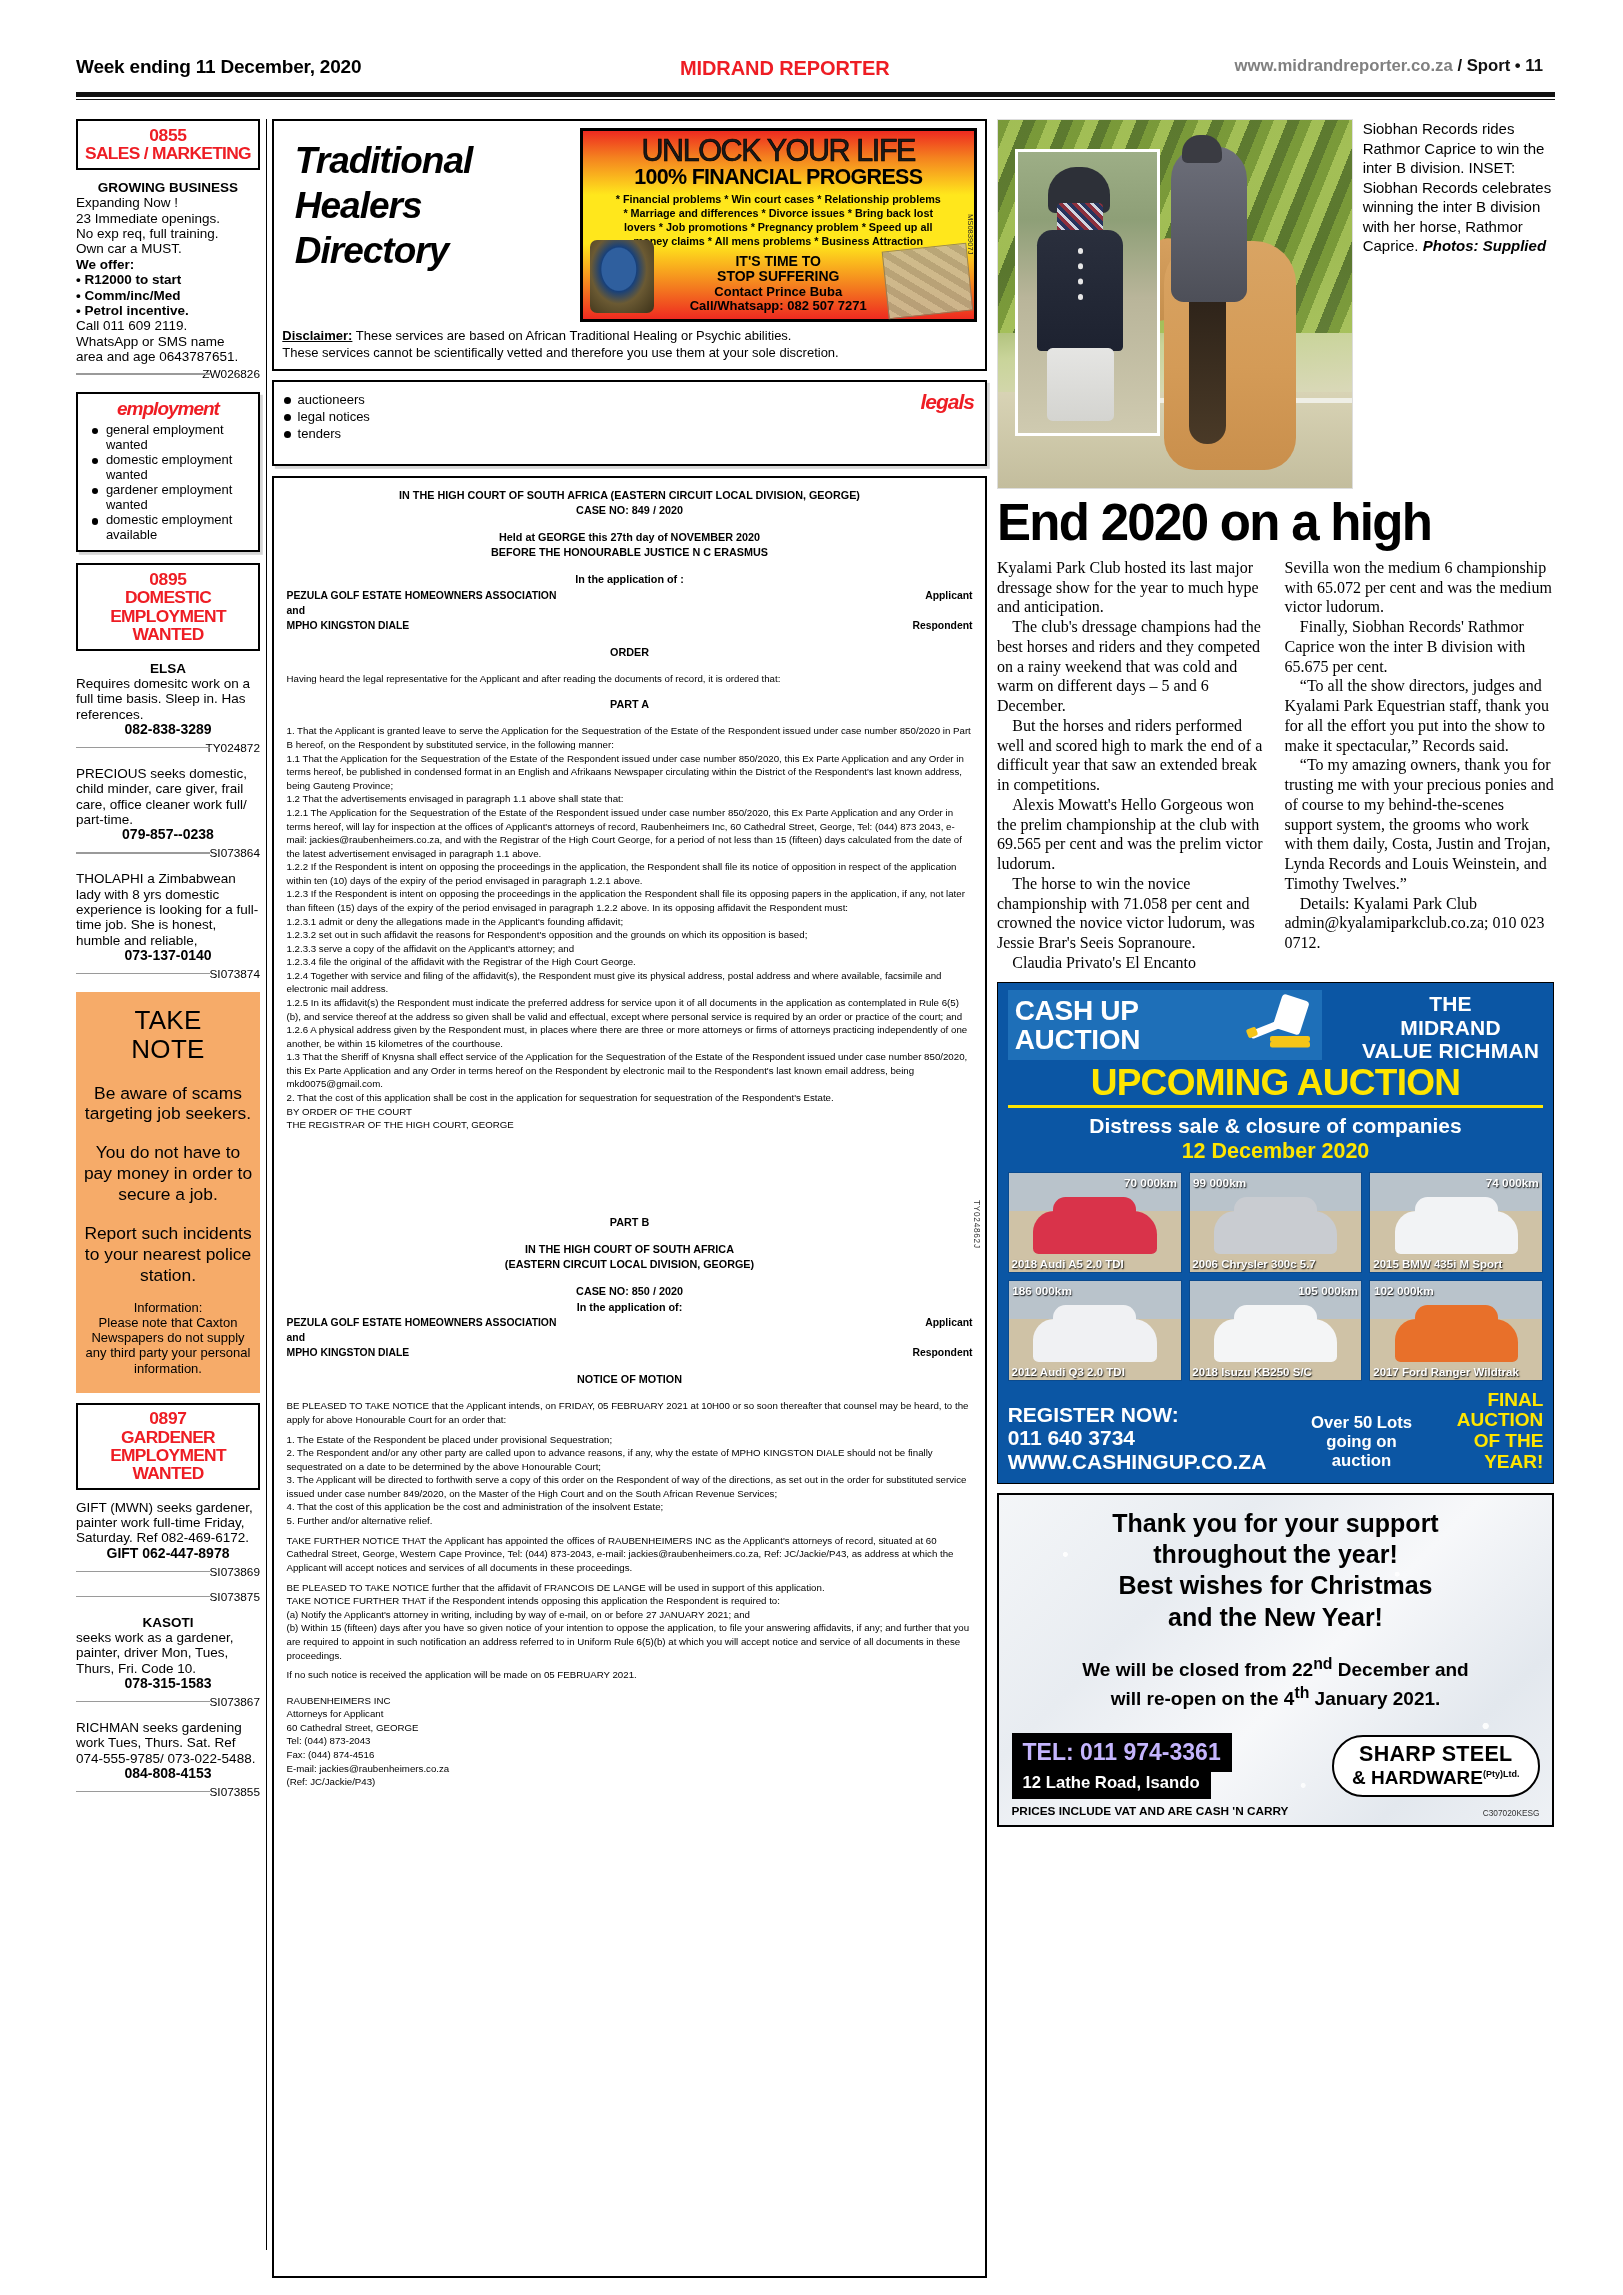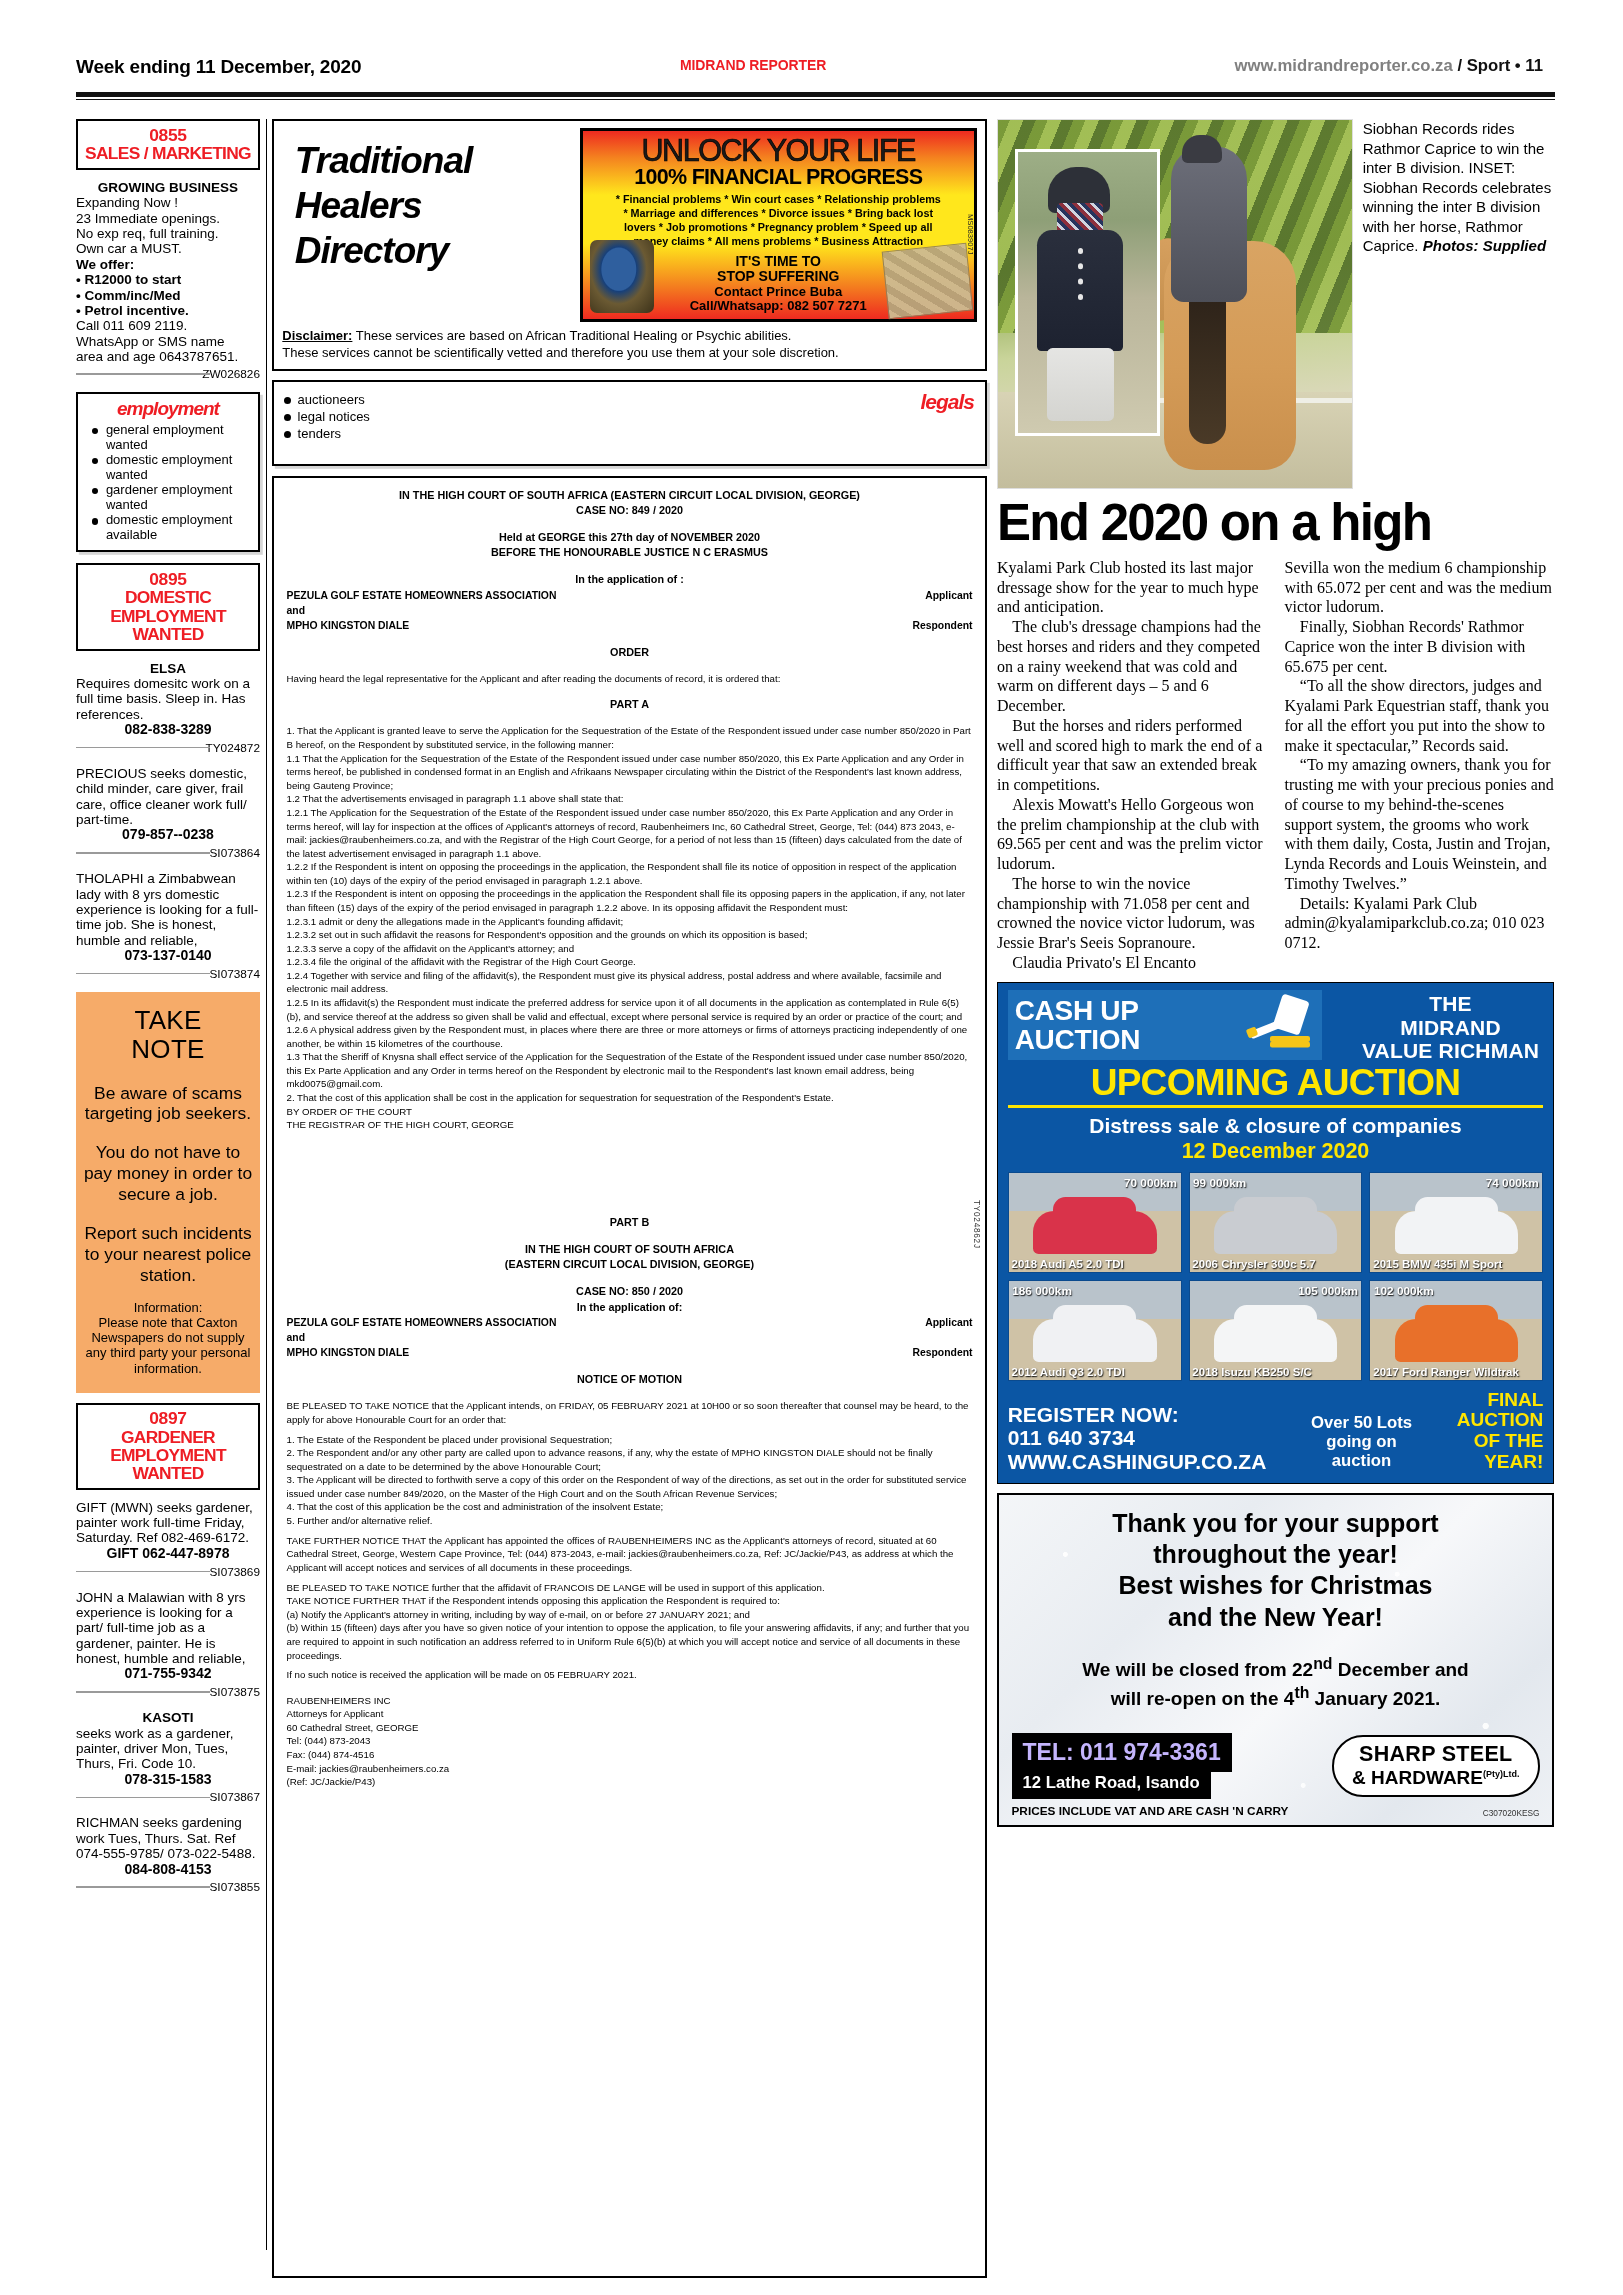--- a/index.html
+++ b/index.html
@@ -2,21 +2,21 @@
 <html style="font-size:11px"><head>
 <meta charset="utf-8">
 <style>
   html,body{margin:0;padding:0;background:#fff;}
   body{width:1624px;height:2295px;font-family:"Liberation Sans",sans-serif;color:#000;position:relative;}
   .page{position:relative;width:1624px;height:2295px;background:#fff;}
 
   
   .masthead{position:absolute;left:76px;top:56px;width:1479px;height:49px;}
   .mh-left{position:absolute;left:0;top:0;font-size:19px;font-weight:bold;letter-spacing:-0.2px;}
-  .mh-mid{position:absolute;left:604px;top:1.4px;font-size:14px;font-weight:bold;color:#ee1d24;letter-spacing:-0.1px;}
+  .mh-mid{position:absolute;left:604px;top:1.4px;font-size:20px;font-weight:bold;color:#ee1d24;letter-spacing:-0.1px;}
   .mh-right{position:absolute;right:12px;top:0;font-size:16.7px;font-weight:bold;color:#808080;white-space:nowrap;}
   .mh-right .sp{color:#111;}
   .mh-rule{position:absolute;left:76px;top:92px;width:1479px;height:4.9px;background:#111;}
   .mh-rule2{position:absolute;left:76px;top:99px;width:1479px;height:1.4px;background:#111;}
 
   
   .colL{position:absolute;left:76px;top:119px;width:184px;}
   .colC{position:absolute;left:272px;top:119px;width:715px;}
   .colR{position:absolute;left:997px;top:119px;width:557px;}
 
@@ -255,24 +255,20 @@
       <div class="nm">EMPLOYMENT</div>
       <div class="nm">WANTED</div>
     </div>
 
     <div class="ad">
       <span>GIFT (MWN) seeks gardener, painter work full-time Friday, Saturday. Ref 082-469-6172.</span>
       <span class="tel">GIFT 062-447-8978</span>
     </div>
     <div class="adref"><span>SI073869</span></div>
 
-    <div class="ad">
-      <span>JOHN a Malawian with 8 yrs experience is looking for a part/ full-time job as a gardener, painter. He is honest, humble and reliable,</span>
-      <span class="tel">071-755-9342</span>
-    </div>
     <div class="adref"><span>SI073875</span></div>
 
     <div class="ad">
       <span class="hd">KASOTI</span>
       <span>seeks work as a gardener, painter, driver Mon, Tues, Thurs, Fri. Code 10.</span>
       <span class="tel">078-315-1583</span>
     </div>
     <div class="adref"><span>SI073867</span></div>
 
     <div class="ad">

